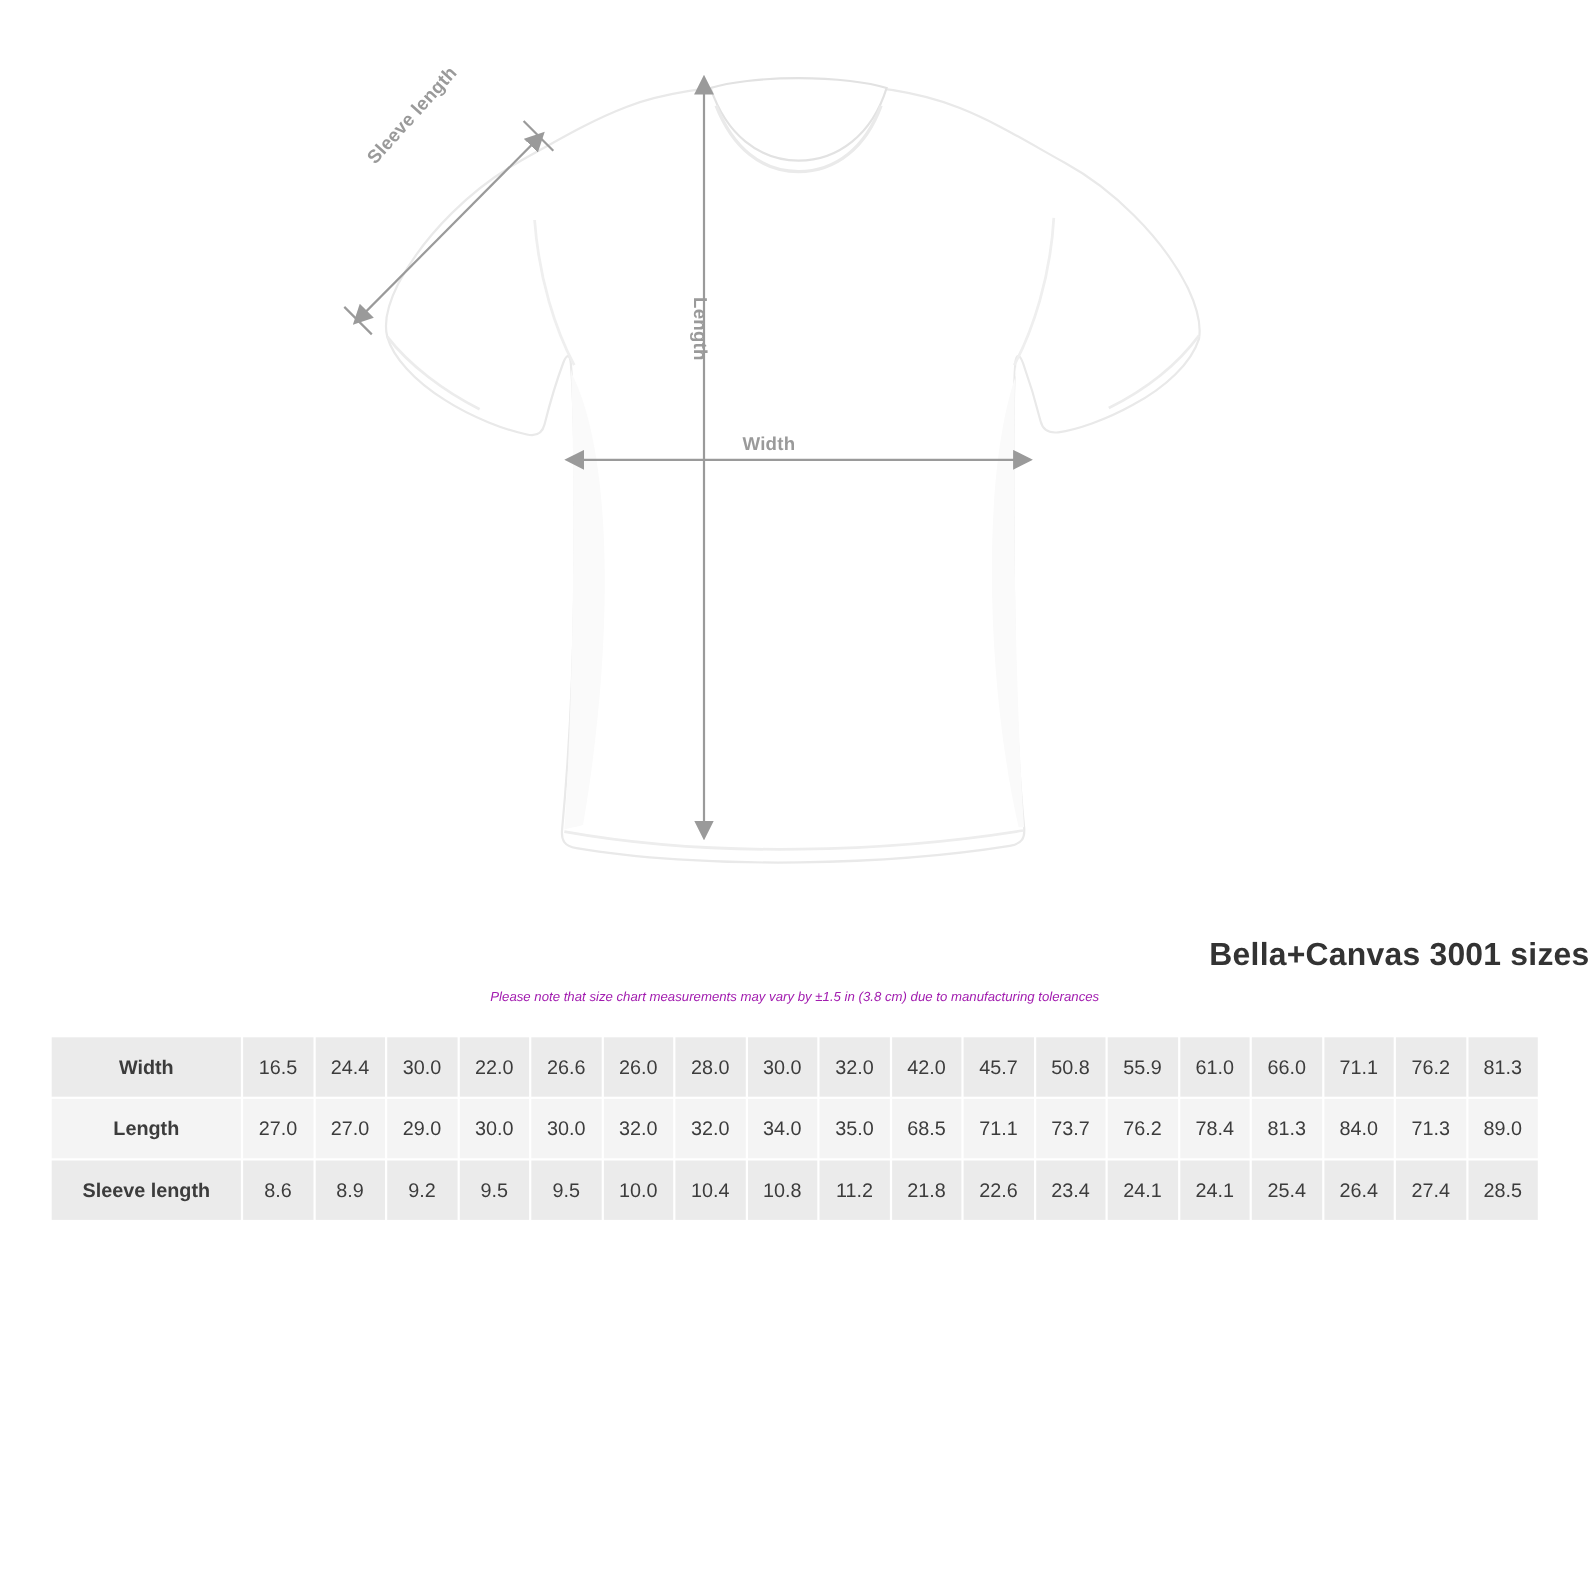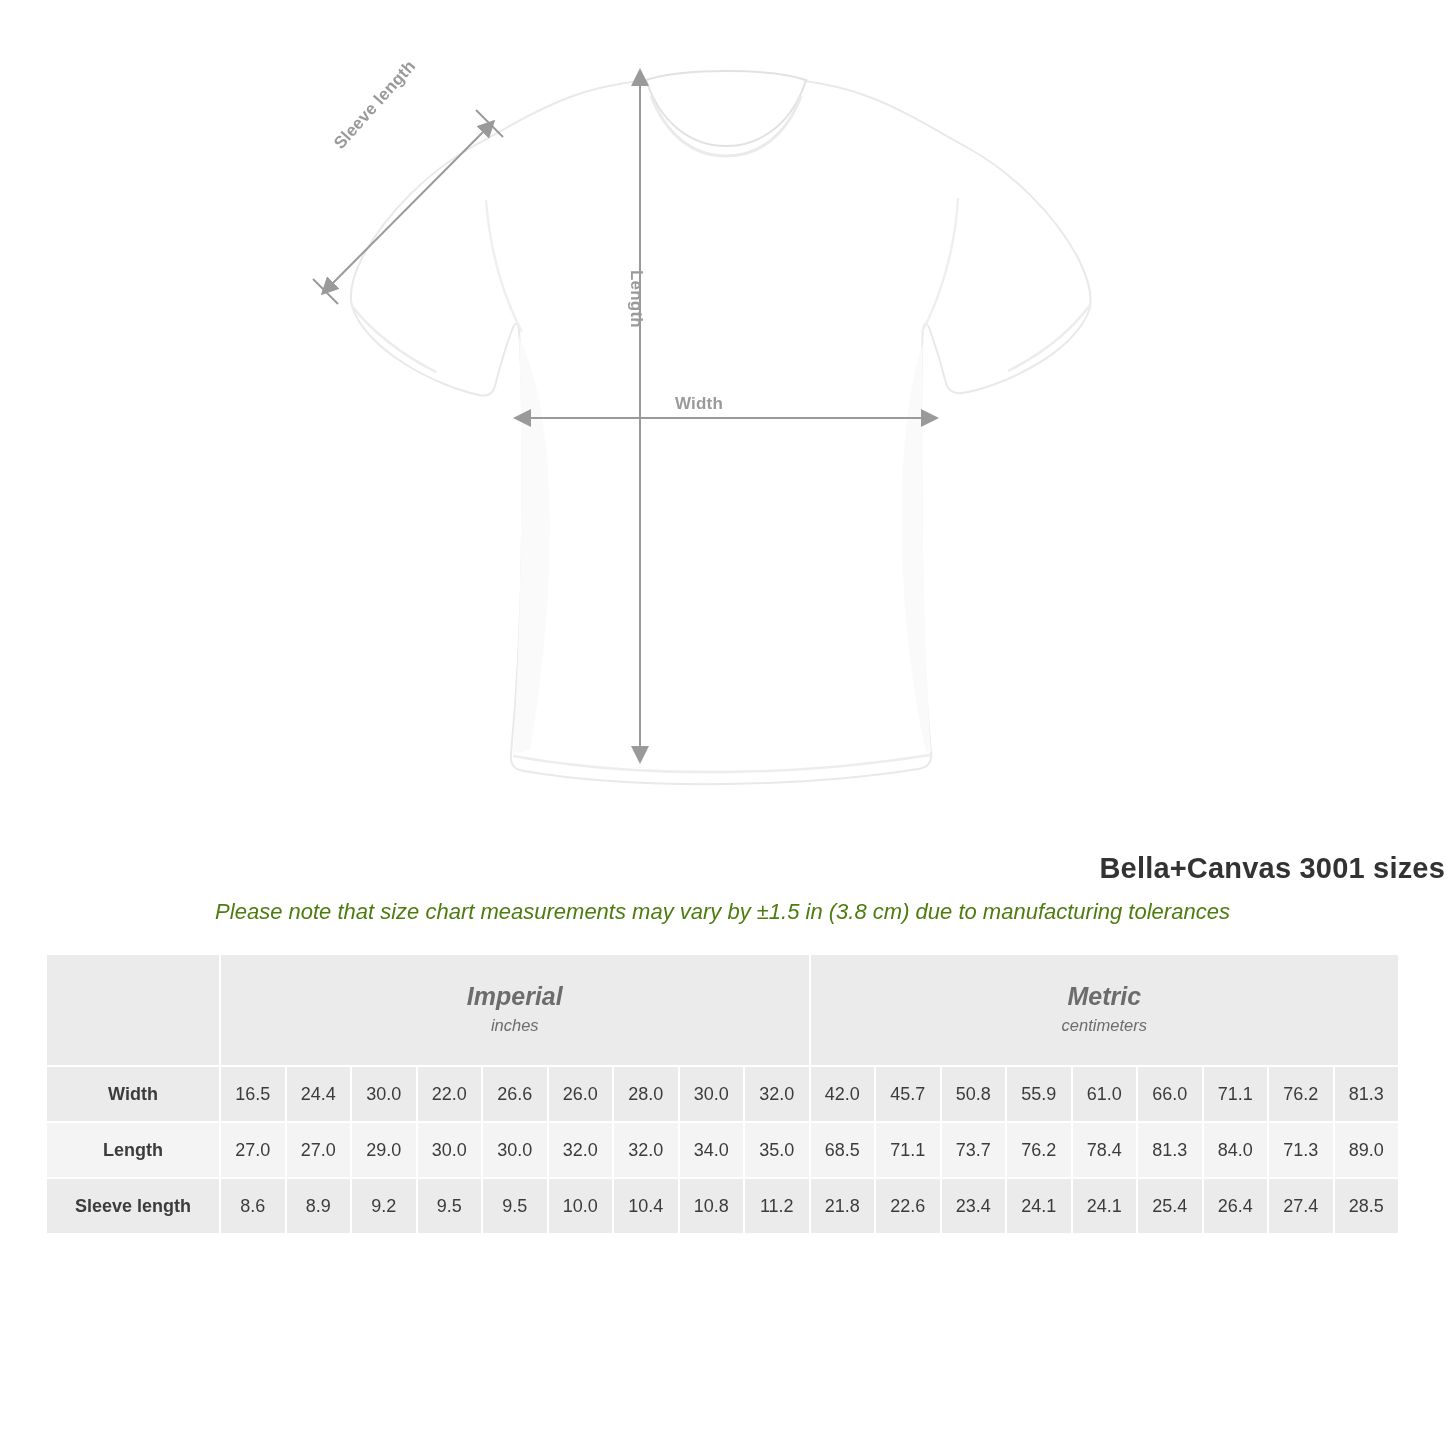--- a/index.html
+++ b/index.html
@@ -60,23 +60,23 @@
   .chart-title {
     text-align: right;
     font-size: 29px;
     font-weight: bold;
     color: #333333;
     margin: 22px 0 0 0;
     letter-spacing: 0.2px;
   }
   .chart-note {
     text-align: center;
-    font-size: 22px;
+    font-size: 12px;
     font-style: italic;
-    color: #4d7c0f;
+    color: #a21caf;
     margin: 14px 0 0 0;
   }
 
   
   .table-wrap {
     margin: 28px 45px 0 45px;
     width: 1355px;
   }
   table.size-table {
     border-collapse: separate;
@@ -215,31 +215,20 @@
 
   <div class="chart-title">Bella+Canvas 3001 sizes</div>
   <div class="chart-note">Please note that size chart measurements may vary by ±1.5 in (3.8 cm) due to manufacturing tolerances</div>
 
   <div class="table-wrap">
     <table class="size-table">
       <colgroup>
         <col class="label-col">
       </colgroup>
       <thead>
-        <tr>
-          <td class="unit-head corner-blank"></td>
-          <td class="unit-head" colspan="9">
-            <div class="u-sys">Imperial</div>
-            <div class="u-unit">inches</div>
-          </td>
-          <td class="unit-head" colspan="9">
-            <div class="u-sys">Metric</div>
-            <div class="u-unit">centimeters</div>
-          </td>
-        </tr>
       </thead>
       <tbody>
         <tr>
           <th class="row-head">Width</th>
           <td class="val">16.5</td>
           <td class="val">24.4</td>
           <td class="val">30.0</td>
           <td class="val">22.0</td>
           <td class="val">26.6</td>
           <td class="val">26.0</td>

